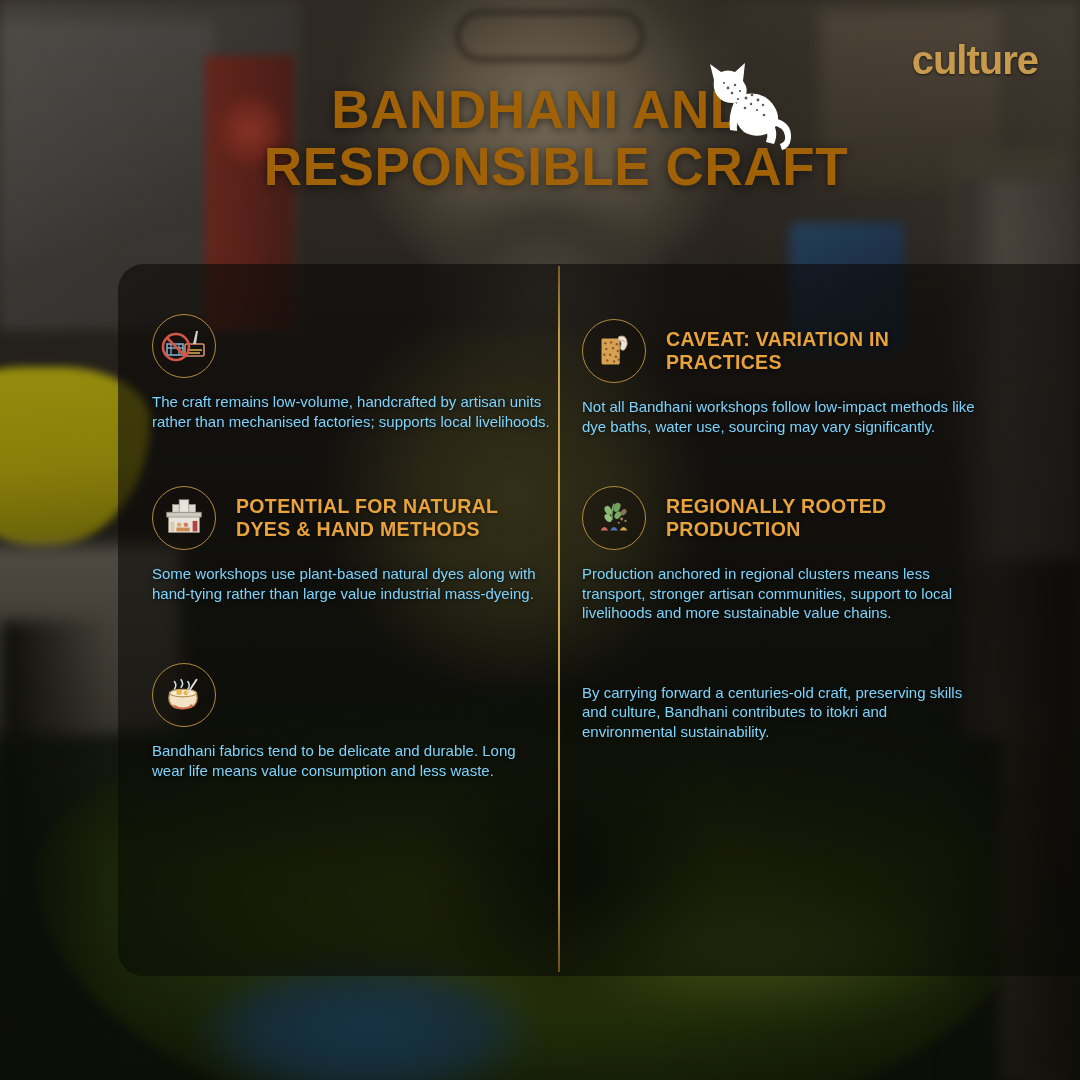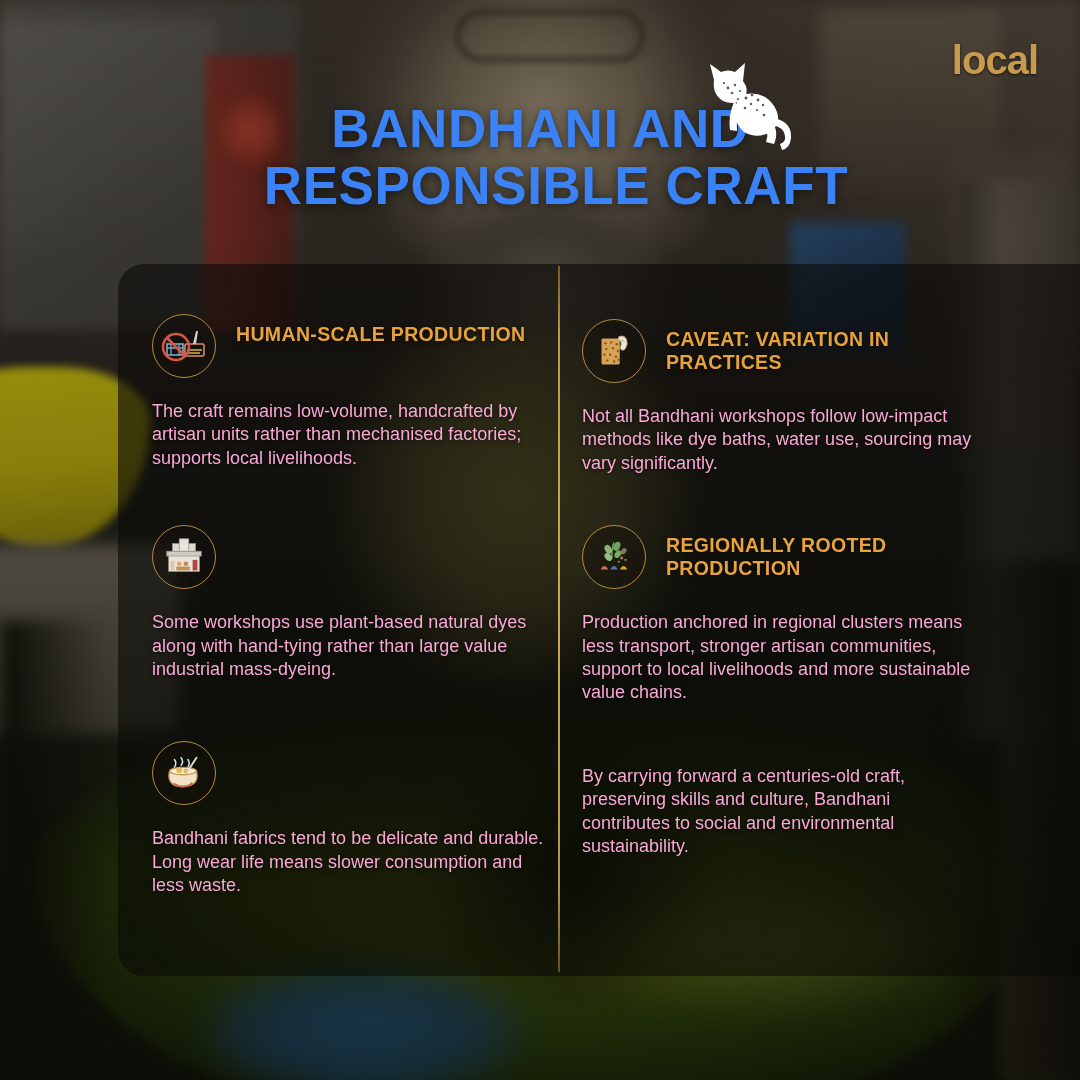--- a/index.html
+++ b/index.html
@@ -156,23 +156,23 @@
   .header{ position:absolute; left:0; top:0; width:1080px; height:265px; }
 
   .logo{
     position:absolute; right:42px; top:40px;
     font-size:40px; font-weight:700; letter-spacing:-1px;
     color:#c79a4e; line-height:1;
     text-shadow:0 1px 3px rgba(0,0,0,.6);
   }
 
   .title{
-    position:absolute; left:0; top:100px; width:1080px;
+    position:absolute; left:0; top:81px; width:1080px;
     text-align:center;
-    color:#3b82f6;
+    color:#a16207;
     font-size:53px; font-weight:800; line-height:1.08;
     letter-spacing:.6px;
     text-shadow:0 2px 10px rgba(0,0,0,.55);
   }
   .title .l2{ display:block;padding-left:32px; }
 
   .cat{
     position:absolute; left:688px; top:58px; width:110px; height:100px;
     pointer-events:none;
   }
@@ -208,23 +208,23 @@
   .card-title{
     color:#e8a33c;
     font-size:19.5px; font-weight:800; line-height:1.18;
     letter-spacing:.35px;
     text-transform:uppercase;
     padding-top:9px;
     max-width:300px;
     text-shadow:0 1px 4px rgba(0,0,0,.55);
   }
   .card-body{
-    color:#f9a8d4;
-    font-size:18px; line-height:1.30;
-    margin-top:22px;
+    color:#7dd3fc;
+    font-size:15px; line-height:1.30;
+    margin-top:14px;
     max-width:400px;
     text-shadow:0 1px 5px rgba(0,0,0,.75);
   }
   .card-right .card-title{ max-width:330px; }
 </style>
 </head>
 <body>
 
 <div id="bg">
   <div class="bg-base"></div>
@@ -250,21 +250,21 @@
   <div class="bg-vat-highlight"></div>
   <div class="bg-plankR"></div>
   <div class="bg-edgeL"></div>
   <div class="bg-edgeR"></div>
   <div class="bg-scrim"></div>
 </div>
 
 <div class="header">
 
   <div class="logo">
-    <span>local</span>
+    <span>culture</span>
   </div>
 
   <div class="title">
     <span class="l1">BANDHANI AND</span>
     <span class="l2">RESPONSIBLE CRAFT</span>
   </div>
 
   <svg class="cat" viewBox="0 0 110 100">
     <g fill="#ffffff">
 
@@ -308,61 +308,61 @@
         <svg viewBox="0 0 48 48" width="48" height="48">
           <rect x="25" y="22" width="19" height="12" rx="1.5" fill="none" stroke="#d98c6e" stroke-width="1.6"></rect>
           <path d="M27 28h15M27 31h13" stroke="#e0b24a" stroke-width="1.3"></path>
           <path d="M33 22 L36 9 L38 9 L36 22 Z" fill="#cfcfcf"></path>
           <rect x="7" y="22" width="16" height="11" fill="none" stroke="#7fa9c9" stroke-width="1.6"></rect>
           <path d="M7 26h16M11 22v11M19 22v11" stroke="#7fa9c9" stroke-width="1.3"></path>
           <circle cx="16" cy="25" r="13" fill="none" stroke="#d4564a" stroke-width="2.6"></circle>
           <path d="M7.2 16 L25 34" stroke="#d4564a" stroke-width="2.6"></path>
         </svg>
       </div>
-      <div class="card-title">HUMAN-SCALE PRODUCTION</div>
     </div>
     <div class="card-body">The craft remains low-volume, handcrafted by artisan units rather than mechanised factories; supports local livelihoods.</div>
   </div>
 
   <div class="card" style="margin-top:55px">
     <div class="card-head">
       <div class="icon-circle">
         <svg viewBox="0 0 48 48" width="46" height="46">
           <rect x="8" y="22" width="32" height="17" fill="#e8e4dc" stroke="#9a938a" stroke-width=".8"></rect>
           <rect x="6" y="18" width="36" height="5" fill="#cfcac1" stroke="#9a938a" stroke-width=".8"></rect>
           <rect x="12" y="10" width="8" height="8" fill="#ded9d0" stroke="#9a938a" stroke-width=".8"></rect>
           <rect x="28" y="10" width="8" height="8" fill="#ded9d0" stroke="#9a938a" stroke-width=".8"></rect>
           <rect x="19" y="5" width="10" height="13" fill="#e8e4dc" stroke="#9a938a" stroke-width=".8"></rect>
           <rect x="33" y="27" width="5" height="11" fill="#b4443e"></rect>
           <rect x="10" y="28" width="4" height="10" fill="#d9c9a8"></rect>
           <circle cx="19" cy="31" r="2.4" fill="#e0a86a"></circle>
           <circle cx="26" cy="31" r="2.4" fill="#cf7f5e"></circle>
           <rect x="16" y="34" width="14" height="4" fill="#c98f55"></rect>
         </svg>
       </div>
+      <div class="card-title">POTENTIAL FOR NATURAL DYES &amp; HAND METHODS</div>
     </div>
     <div class="card-body">Some workshops use plant-based natural dyes along with hand-tying rather than large value industrial mass-dyeing.</div>
   </div>
 
   <div class="card" style="margin-top:60px">
     <div class="card-head">
       <div class="icon-circle">
         <svg viewBox="0 0 48 48" width="46" height="46">
           <path d="M14 10 q3 4 0 8 M21 8 q3 4 0 8 M28 10 q3 4 0 8" fill="none" stroke="#cfe3ef" stroke-width="1.6" stroke-linecap="round"></path>
           <path d="M9 22 q15 -5 28 0 q3 11 -6 15 q-9 3 -17 0 q-8 -5 -5 -15 Z" fill="#f2e2c8" stroke="#b98f4e" stroke-width="1.4"></path>
           <ellipse cx="23" cy="22" rx="14" ry="4" fill="#f7ecd8" stroke="#b98f4e" stroke-width="1.2"></ellipse>
           <circle cx="19" cy="21" r="3" fill="#e8b94f"></circle>
           <circle cx="26" cy="22" r="2.6" fill="#e8b94f"></circle>
           <path d="M28 22 L37 8" stroke="#dcdcdc" stroke-width="2" stroke-linecap="round"></path>
           <path d="M13 35 q10 6 20 0" fill="none" stroke="#d4674f" stroke-width="1.8"></path>
           <path d="M31 33 l3 3 l-4 1 Z" fill="#d4674f"></path>
         </svg>
       </div>
     </div>
-    <div class="card-body">Bandhani fabrics tend to be delicate and durable. Long wear life means slower consumption and less waste.</div>
+    <div class="card-body">Bandhani fabrics tend to be delicate and durable. Long wear life means value consumption and less waste.</div>
   </div>
 </div>
 
 <div class="col col-right card-right">
 
   <div class="card" style="margin-top:55px">
     <div class="card-head">
       <div class="icon-circle">
         <svg viewBox="0 0 48 48" width="46" height="46">
           <rect x="11" y="11" width="19" height="27" rx="1.5" fill="#d8a253"></rect>
@@ -406,15 +406,15 @@
           <path d="M20 37 q4 -7 8 0 Z" fill="#4f74b8"></path>
           <path d="M30 37 q4 -7 8 0 Z" fill="#d2a33e"></path>
         </svg>
       </div>
       <div class="card-title">REGIONALLY ROOTED PRODUCTION</div>
     </div>
     <div class="card-body">Production anchored in regional clusters means less transport, stronger artisan communities, support to local livelihoods and more sustainable value chains.</div>
   </div>
 
   <div class="card" style="margin-top:60px">
-    <div class="card-body">By carrying forward a centuries-old craft, preserving skills and culture, Bandhani contributes to social and environmental sustainability.</div>
+    <div class="card-body">By carrying forward a centuries-old craft, preserving skills and culture, Bandhani contributes to itokri and environmental sustainability.</div>
   </div>
 </div>
 
 </body></html>

